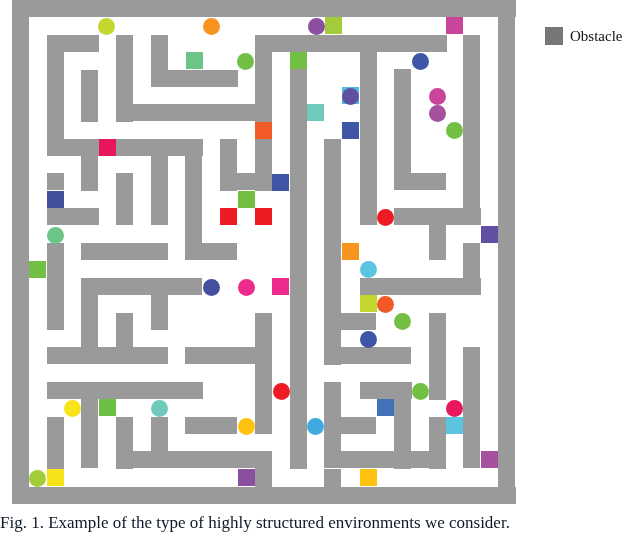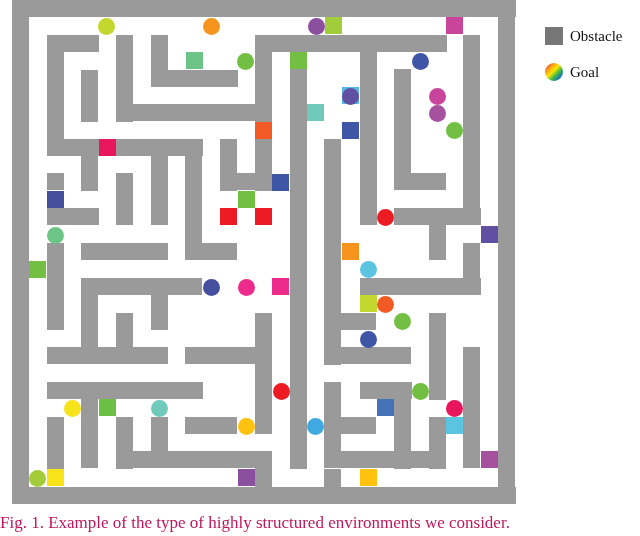--- a/index.html
+++ b/index.html
@@ -8,21 +8,21 @@
   .wall{position:absolute;background:#999a99;}
   .agent{position:absolute;width:17px;height:17px;}
   .goal{position:absolute;width:17px;height:17px;border-radius:50%;}
   #legend{position:absolute;left:545px;top:18px;width:95px;}
   .legend-row{position:relative;height:36px;display:flex;align-items:center;text-align:right;}
   .legend-swatch{width:18px;height:18px;margin-right:7px;flex:none;}
   .sw-obstacle{background:#777777;}
   .sw-agent{background:linear-gradient(135deg,#000 0%,#e8172c 25%,#f7941d 40%,#ffe600 55%,#39b54a 70%,#1c75bc 85%,#662d91 100%);}
   .sw-goal{border-radius:50%;background:linear-gradient(135deg,#e8172c 0%,#f7941d 25%,#ffe600 45%,#39b54a 65%,#1c75bc 82%,#662d91 100%);}
   .legend-label{font-size:15px;color:#111;}
-  #caption{position:absolute;left:0;top:513px;width:640px;font-size:17px;color:#be185d;white-space:nowrap;}
+  #caption{position:absolute;left:0;top:513px;width:640px;font-size:17px;color:#0f172a;white-space:nowrap;}
 </style>
 </head>
 <body>
 
 <div id="maze">
     <div class="wall" style="left: 12px; top: 0px; width: 504px; height: 17px;"></div>
     <div class="wall" style="left: 12px; top: 0px; width: 17px; height: 504px;"></div>
     <div class="wall" style="left: 498px; top: 0px; width: 17px; height: 504px;"></div>
     <div class="wall" style="left: 12px; top: 487px; width: 504px; height: 17px;"></div>
     <div class="wall" style="left: 47px; top: 35px; width: 52px; height: 17px;"></div>
@@ -134,19 +134,15 @@
     <div class="goal" style="left: 237.5px; top: 417.5px; background: rgb(255, 194, 14);"></div>
     <div class="goal" style="left: 306.5px; top: 417.5px; background: rgb(63, 169, 224);"></div>
     <div class="goal" style="left: 28.5px; top: 469.5px; background: rgb(163, 204, 58);"></div>
   </div>
 
 <div id="legend">
   <div class="legend-row">
     <span class="legend-swatch sw-obstacle"></span>
     <span class="legend-label">Obstacle</span>
   </div>
-  <div class="legend-row">
-    <span class="legend-swatch sw-goal"></span>
-    <span class="legend-label">Goal</span>
-  </div>
 </div>
 
 <div id="caption">Fig. 1.   Example of the type of highly structured environments we consider.</div>
 
 </body></html>

